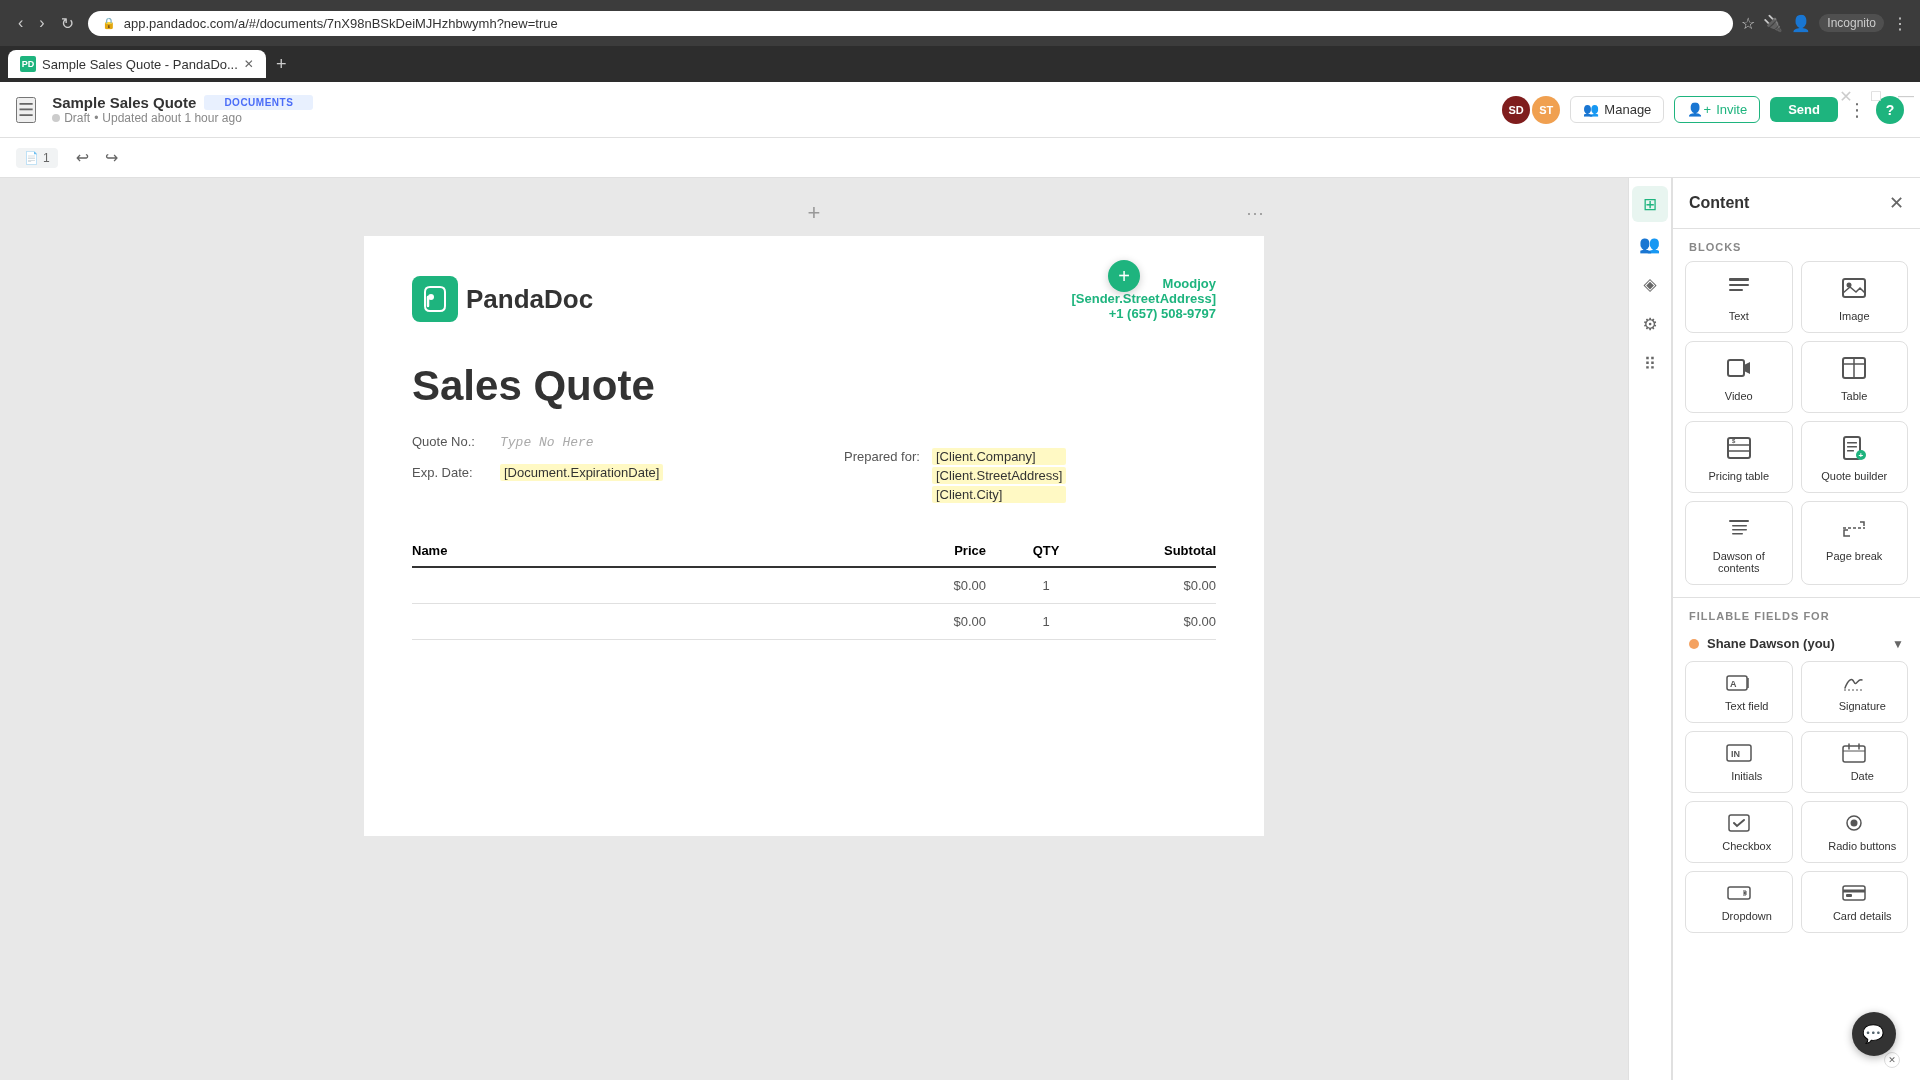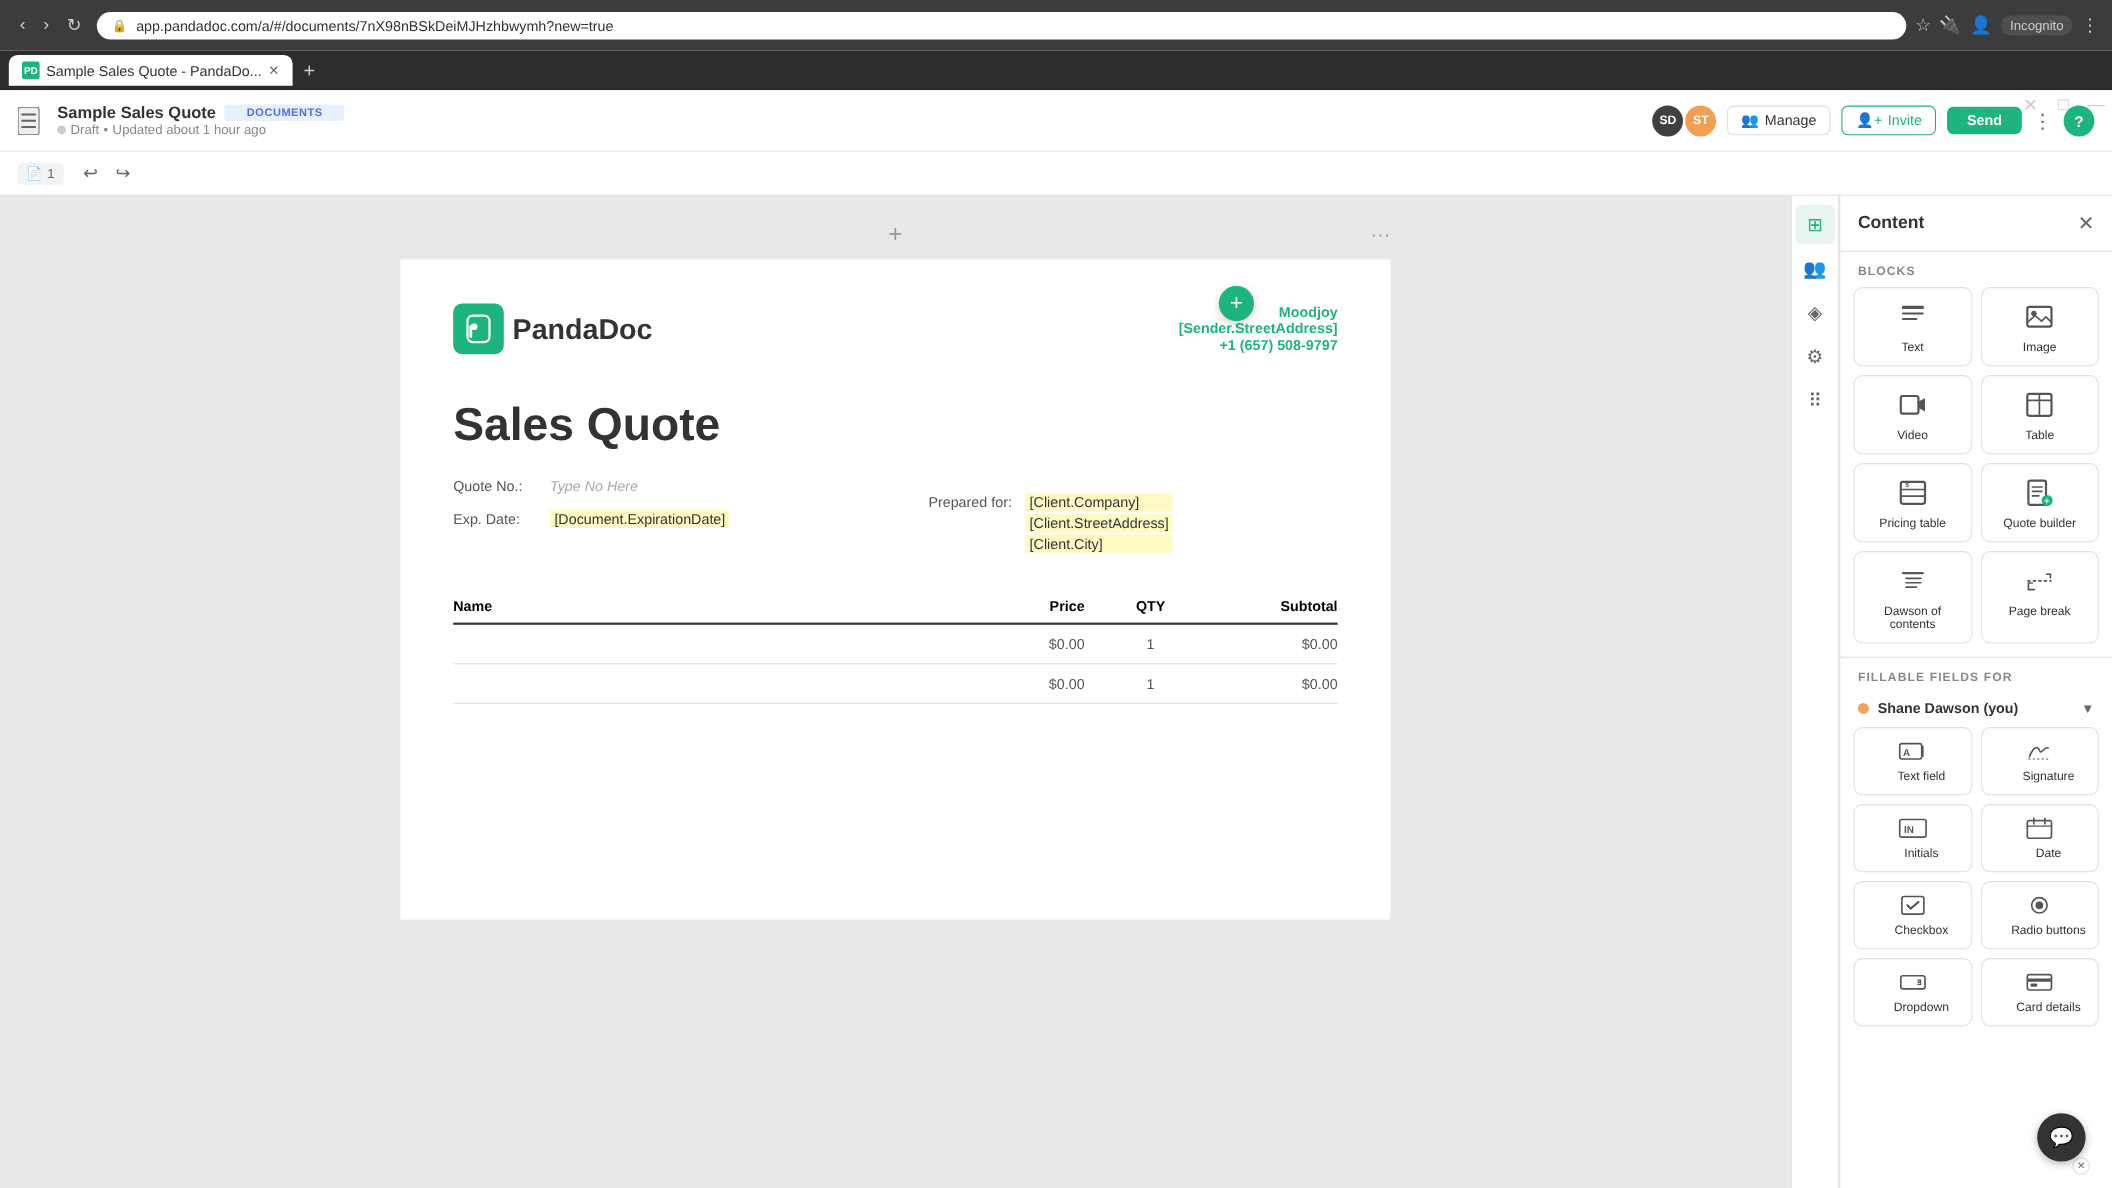--- a/index.html
+++ b/index.html
@@ -25,21 +25,21 @@
     .hamburger { color: #666; font-size: 18px; cursor: pointer; }
     .doc-title-area { display: flex; flex-direction: column; flex: 1; }
     .doc-title-row { display: flex; align-items: center; gap: 8px; }
     .doc-title { font-size: 15px; font-weight: 600; color: #333; }
     .doc-badge { background: #e8f0fe; color: #4a6cf7; font-size: 10px; font-weight: 700; padding: 2px 20px; border-radius: 3px; letter-spacing: 0.5px; }
     .doc-meta { font-size: 12px; color: #888; display: flex; align-items: center; gap: 4px; }
     .draft-dot { width: 8px; height: 8px; background: #ccc; border-radius: 50%; display: inline-block; }
     .header-actions { display: flex; align-items: center; gap: 10px; }
     .avatar-group { display: flex; gap: 2px; }
     .avatar { width: 28px; height: 28px; border-radius: 50%; display: flex; align-items: center; justify-content: center; font-size: 11px; font-weight: 700; color: white; }
-    .avatar-sd { background: #404040; }
+    .avatar-sd { background: #7f1d1d; }
     .avatar-st { background: #f0a050; }
     .btn-manage { background: none; border: 1px solid #ddd; border-radius: 6px; padding: 5px 12px; font-size: 13px; cursor: pointer; color: #333; display: flex; align-items: center; gap: 5px; }
     .btn-invite { background: none; border: 1px solid #1eb47e; border-radius: 6px; padding: 5px 12px; font-size: 13px; cursor: pointer; color: #1eb47e; display: flex; align-items: center; gap: 5px; }
     .btn-send { background: #1eb47e; border: none; border-radius: 6px; padding: 5px 18px; font-size: 13px; cursor: pointer; color: white; font-weight: 600; }
     .btn-more { background: none; border: none; font-size: 18px; cursor: pointer; color: #666; }
     .btn-help { background: #1eb47e; border: none; border-radius: 50%; width: 28px; height: 28px; color: white; font-size: 14px; font-weight: 700; cursor: pointer; }
 
     
     .toolbar { background: #fff; border-bottom: 1px solid #e0e0e0; padding: 0 16px; height: 40px; display: flex; align-items: center; gap: 12px; }
     .page-count { font-size: 12px; color: #666; background: #f1f3f4; border-radius: 4px; padding: 3px 8px; display: flex; align-items: center; gap: 4px; }
@@ -59,21 +59,21 @@
     .doc-header { display: flex; justify-content: space-between; align-items: flex-start; margin-bottom: 40px; }
     .logo-area { display: flex; align-items: center; gap: 8px; }
     .logo-icon { width: 46px; height: 46px; background: #1eb47e; border-radius: 8px; display: flex; align-items: center; justify-content: center; }
     .logo-icon svg { width: 30px; height: 30px; }
     .logo-text { font-size: 26px; font-weight: 700; color: #333; }
     .sender-info { text-align: right; font-size: 13px; color: #1eb47e; font-weight: bold; }
     .doc-title-main { font-size: 42px; font-weight: 800; color: #333; margin-bottom: 24px; }
     .quote-meta { display: grid; grid-template-columns: 1fr 1fr; gap: 4px 60px; font-size: 13px; color: #555; margin-bottom: 32px; }
     .meta-row { display: flex; gap: 8px; align-items: baseline; }
     .meta-label { color: #555; min-width: 80px; }
-    .meta-value-empty { color: #aaa; font-style: italic; }
+    .meta-value-empty { color: #aaa; font-style: italic; font-family: Liberation Mono, monospace; }
     .meta-value-filled { background: #fff9c4; color: #333; padding: 1px 4px; border-radius: 2px; margin-top: 14px; }
     .table-section { width: 100%; }
     .table-header-row { display: grid; grid-template-columns: 1fr 120px 100px 120px; padding: 8px 0; border-bottom: 2px solid #333; font-weight: 600; font-size: 13px; }
     .table-data-row { display: grid; grid-template-columns: 1fr 120px 100px 120px; padding: 10px 0; border-bottom: 1px solid #e0e0e0; font-size: 13px; color: #555; }
     .col-name { }
     .col-price { text-align: right; padding-right: 10px; }
     .col-qty { text-align: center; }
     .col-subtotal { text-align: right; }
 
     

